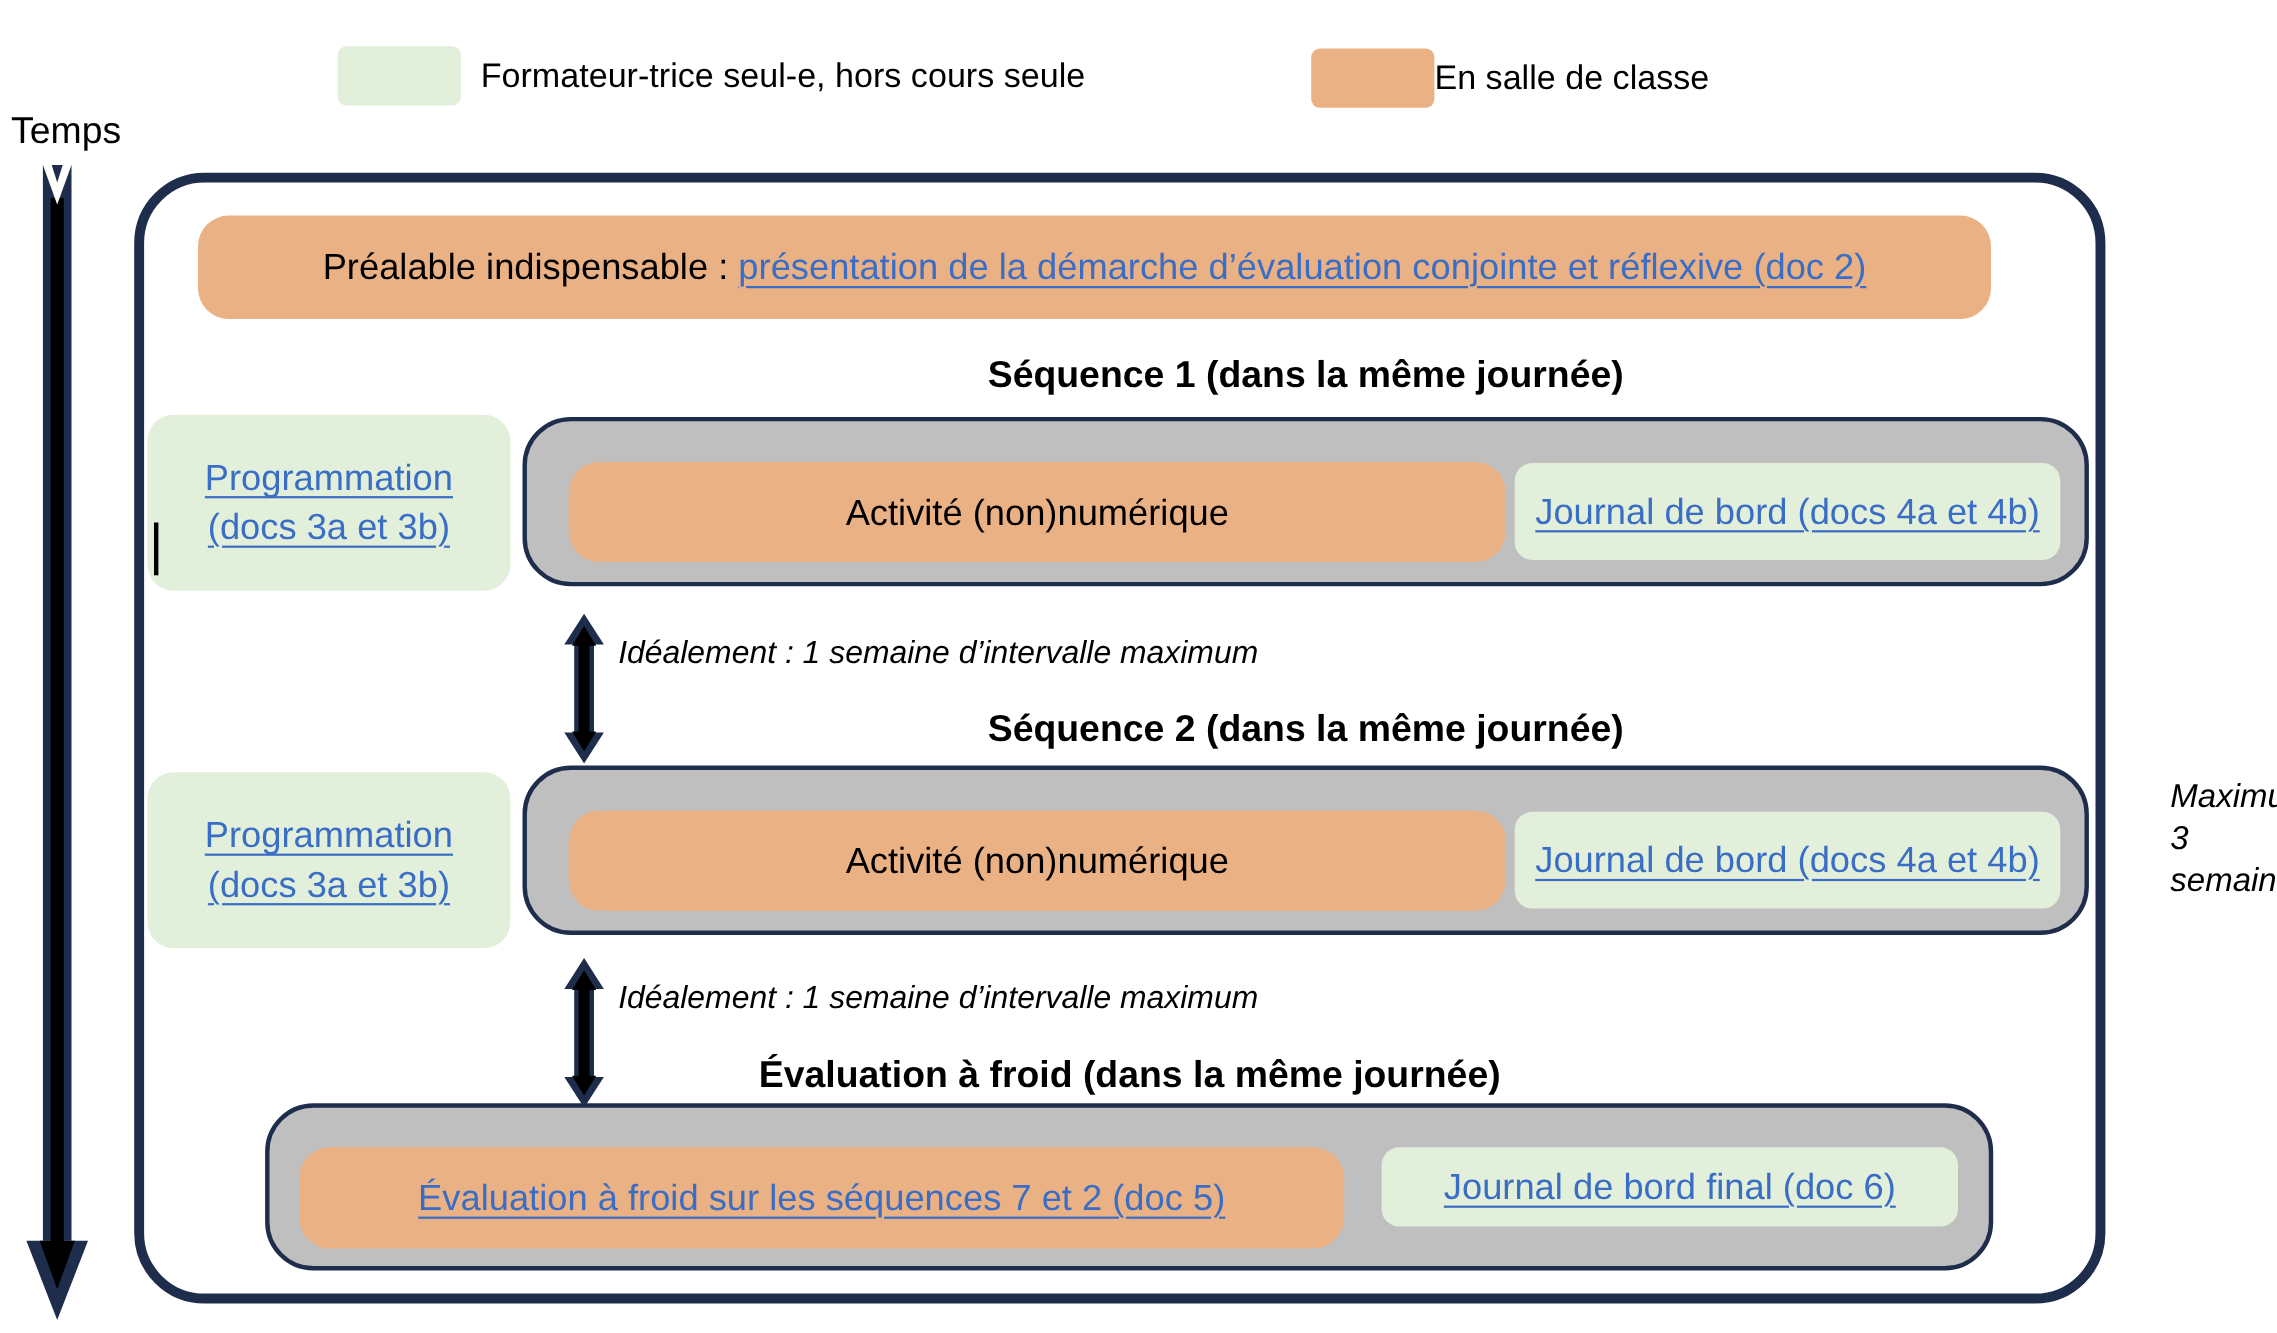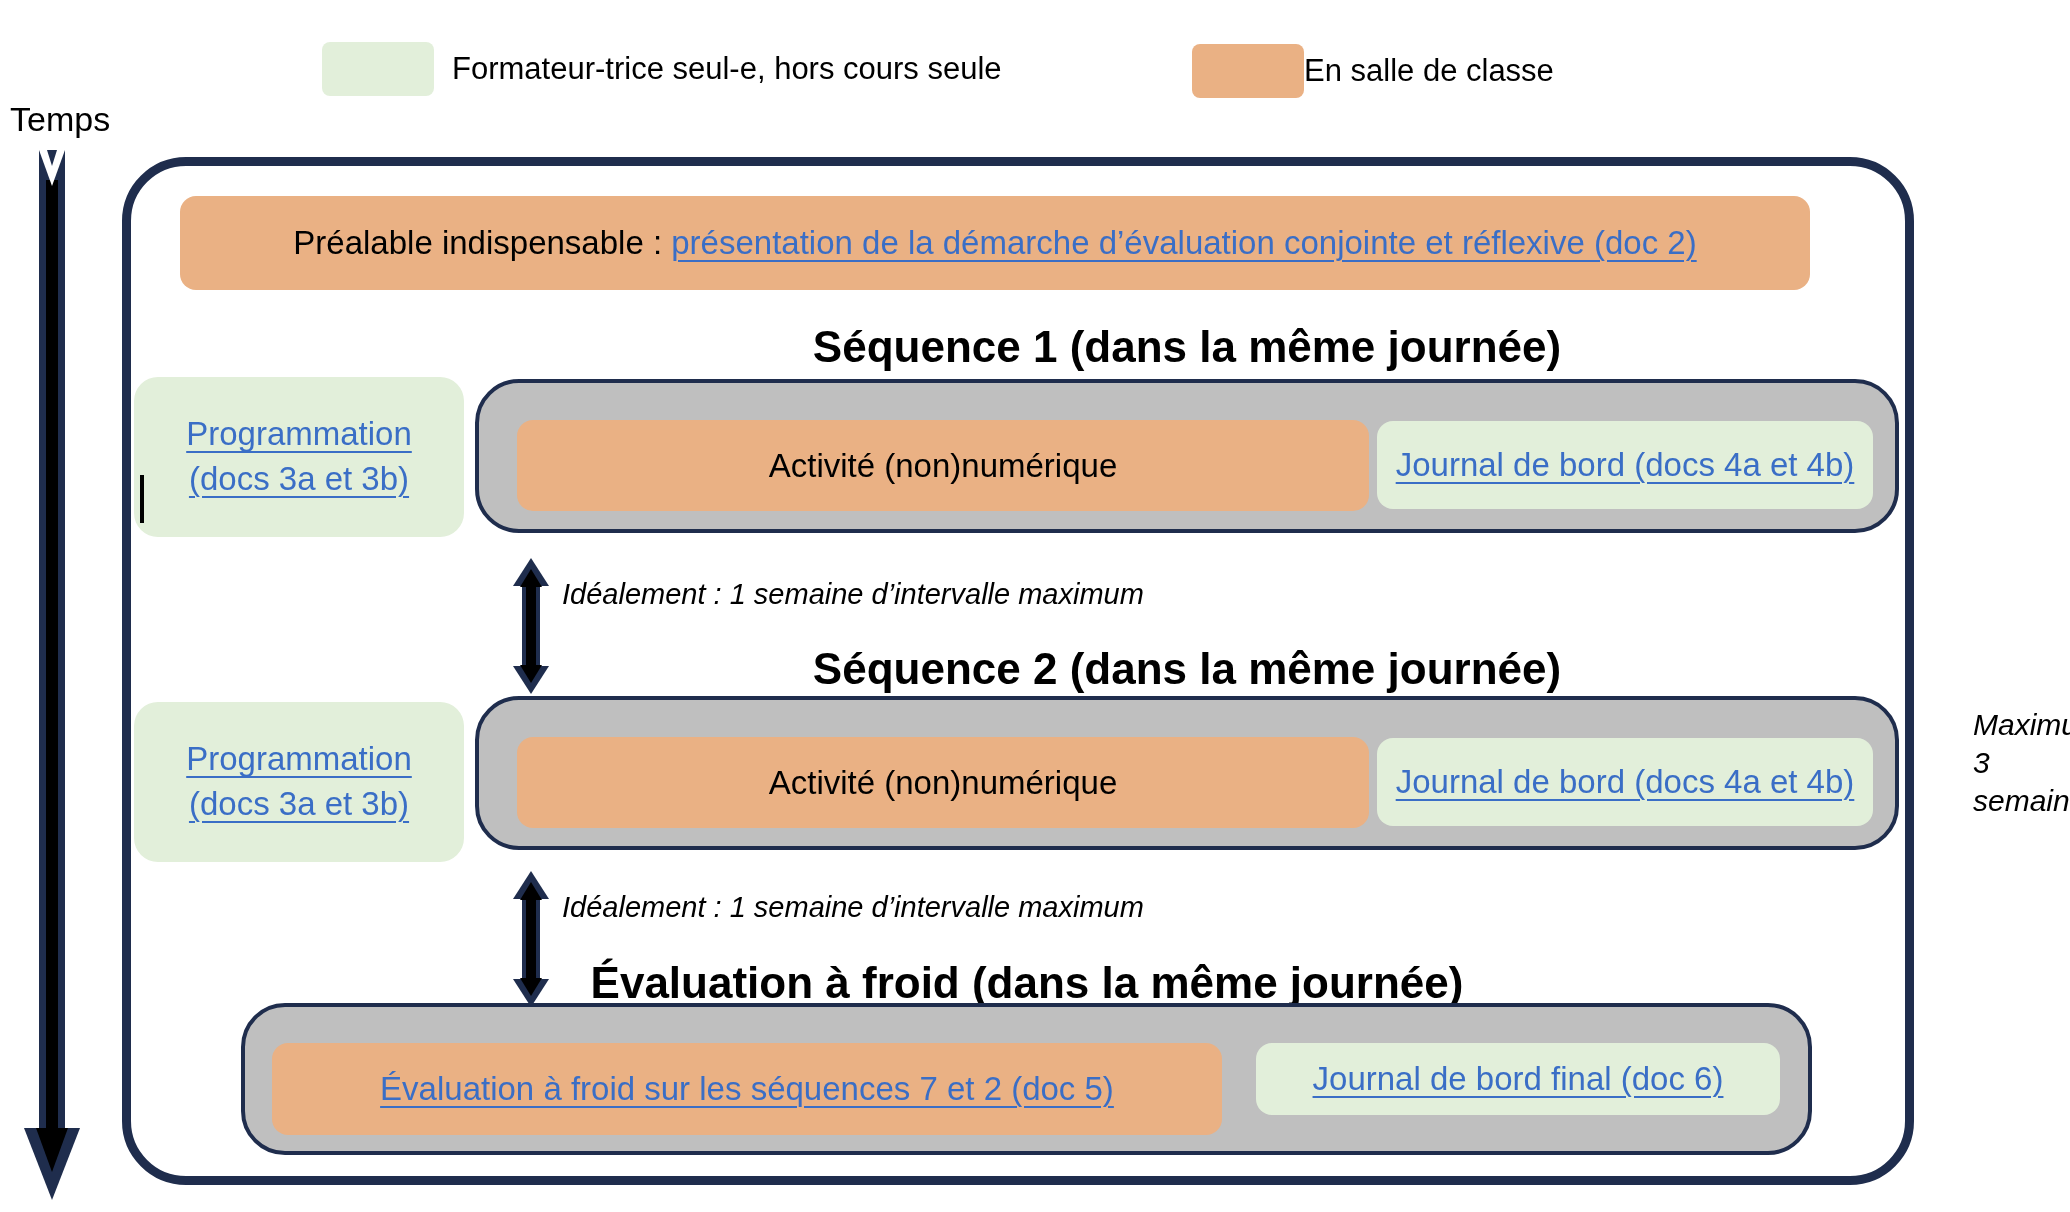--- a/index.html
+++ b/index.html
@@ -21,42 +21,42 @@
   .swatch.orange{background:var(--orange);}
   .legend-label{font-size:31px;line-height:54px;white-space:nowrap;}
 
   .temps-label{font-size:34px;}
 
   .container{
     left:122px;top:157px;width:1792px;height:1028px;
     border:9px solid var(--navy);border-radius:64px;box-sizing:border-box;background:#fff;
   }
 
-  .box-orange{background:var(--orange);border-radius:16px;}
+  .box-orange{background:var(--orange);border-radius:28px;}
   .box-green{background:var(--green);border-radius:16px;}
   .box-green.big{border-radius:24px;}
   .box-gray{
     background:var(--gray);border:4px solid var(--navy);border-radius:44px;box-sizing:border-box;
   }
   .center-text{display:flex;align-items:center;justify-content:center;text-align:center;}
   .fs-main{font-size:33px;}
-  .heading{font-size:44px;font-weight:bold;text-align:center;white-space:nowrap;}
+  .heading{font-size:34px;font-weight:bold;text-align:center;white-space:nowrap;}
   .italic-note{font-size:29px;font-style:italic;white-space:nowrap;}
   .side-note{font-size:30px;font-style:italic;line-height:38px;margin-left:35px;}
   a.lnk, .lnk{
     color:var(--link);text-decoration:underline;text-underline-offset:6px;
     text-decoration-thickness:2px;cursor:pointer;
   }
   .prog-box{width:330px;height:160px;line-height:1.35;}
   .cursor-bar{width:4px;height:48px;background:#000;}
 </style>
 </head>
 <body>
 
-<div class="abs" style="left:322px;top:42px;display:flex;align-items:center;gap:18px;">
+<div class="abs" style="left:307px;top:42px;display:flex;align-items:center;gap:18px;">
   <div class="swatch green"></div>
   <div class="legend-label">Formateur-trice seul-e, hors cours seule</div>
 </div>
 <div class="abs" style="left:1192px;top:44px;display:flex;align-items:center;">
   <div class="swatch orange"></div>
   <div class="legend-label">En salle de classe</div>
 </div>
 
 <div class="abs temps-label" style="left:10px;top:100px;">Temps</div>
 <svg class="abs" style="left:0;top:150px;" width="104" height="1058" viewBox="0 0 104 1058">

